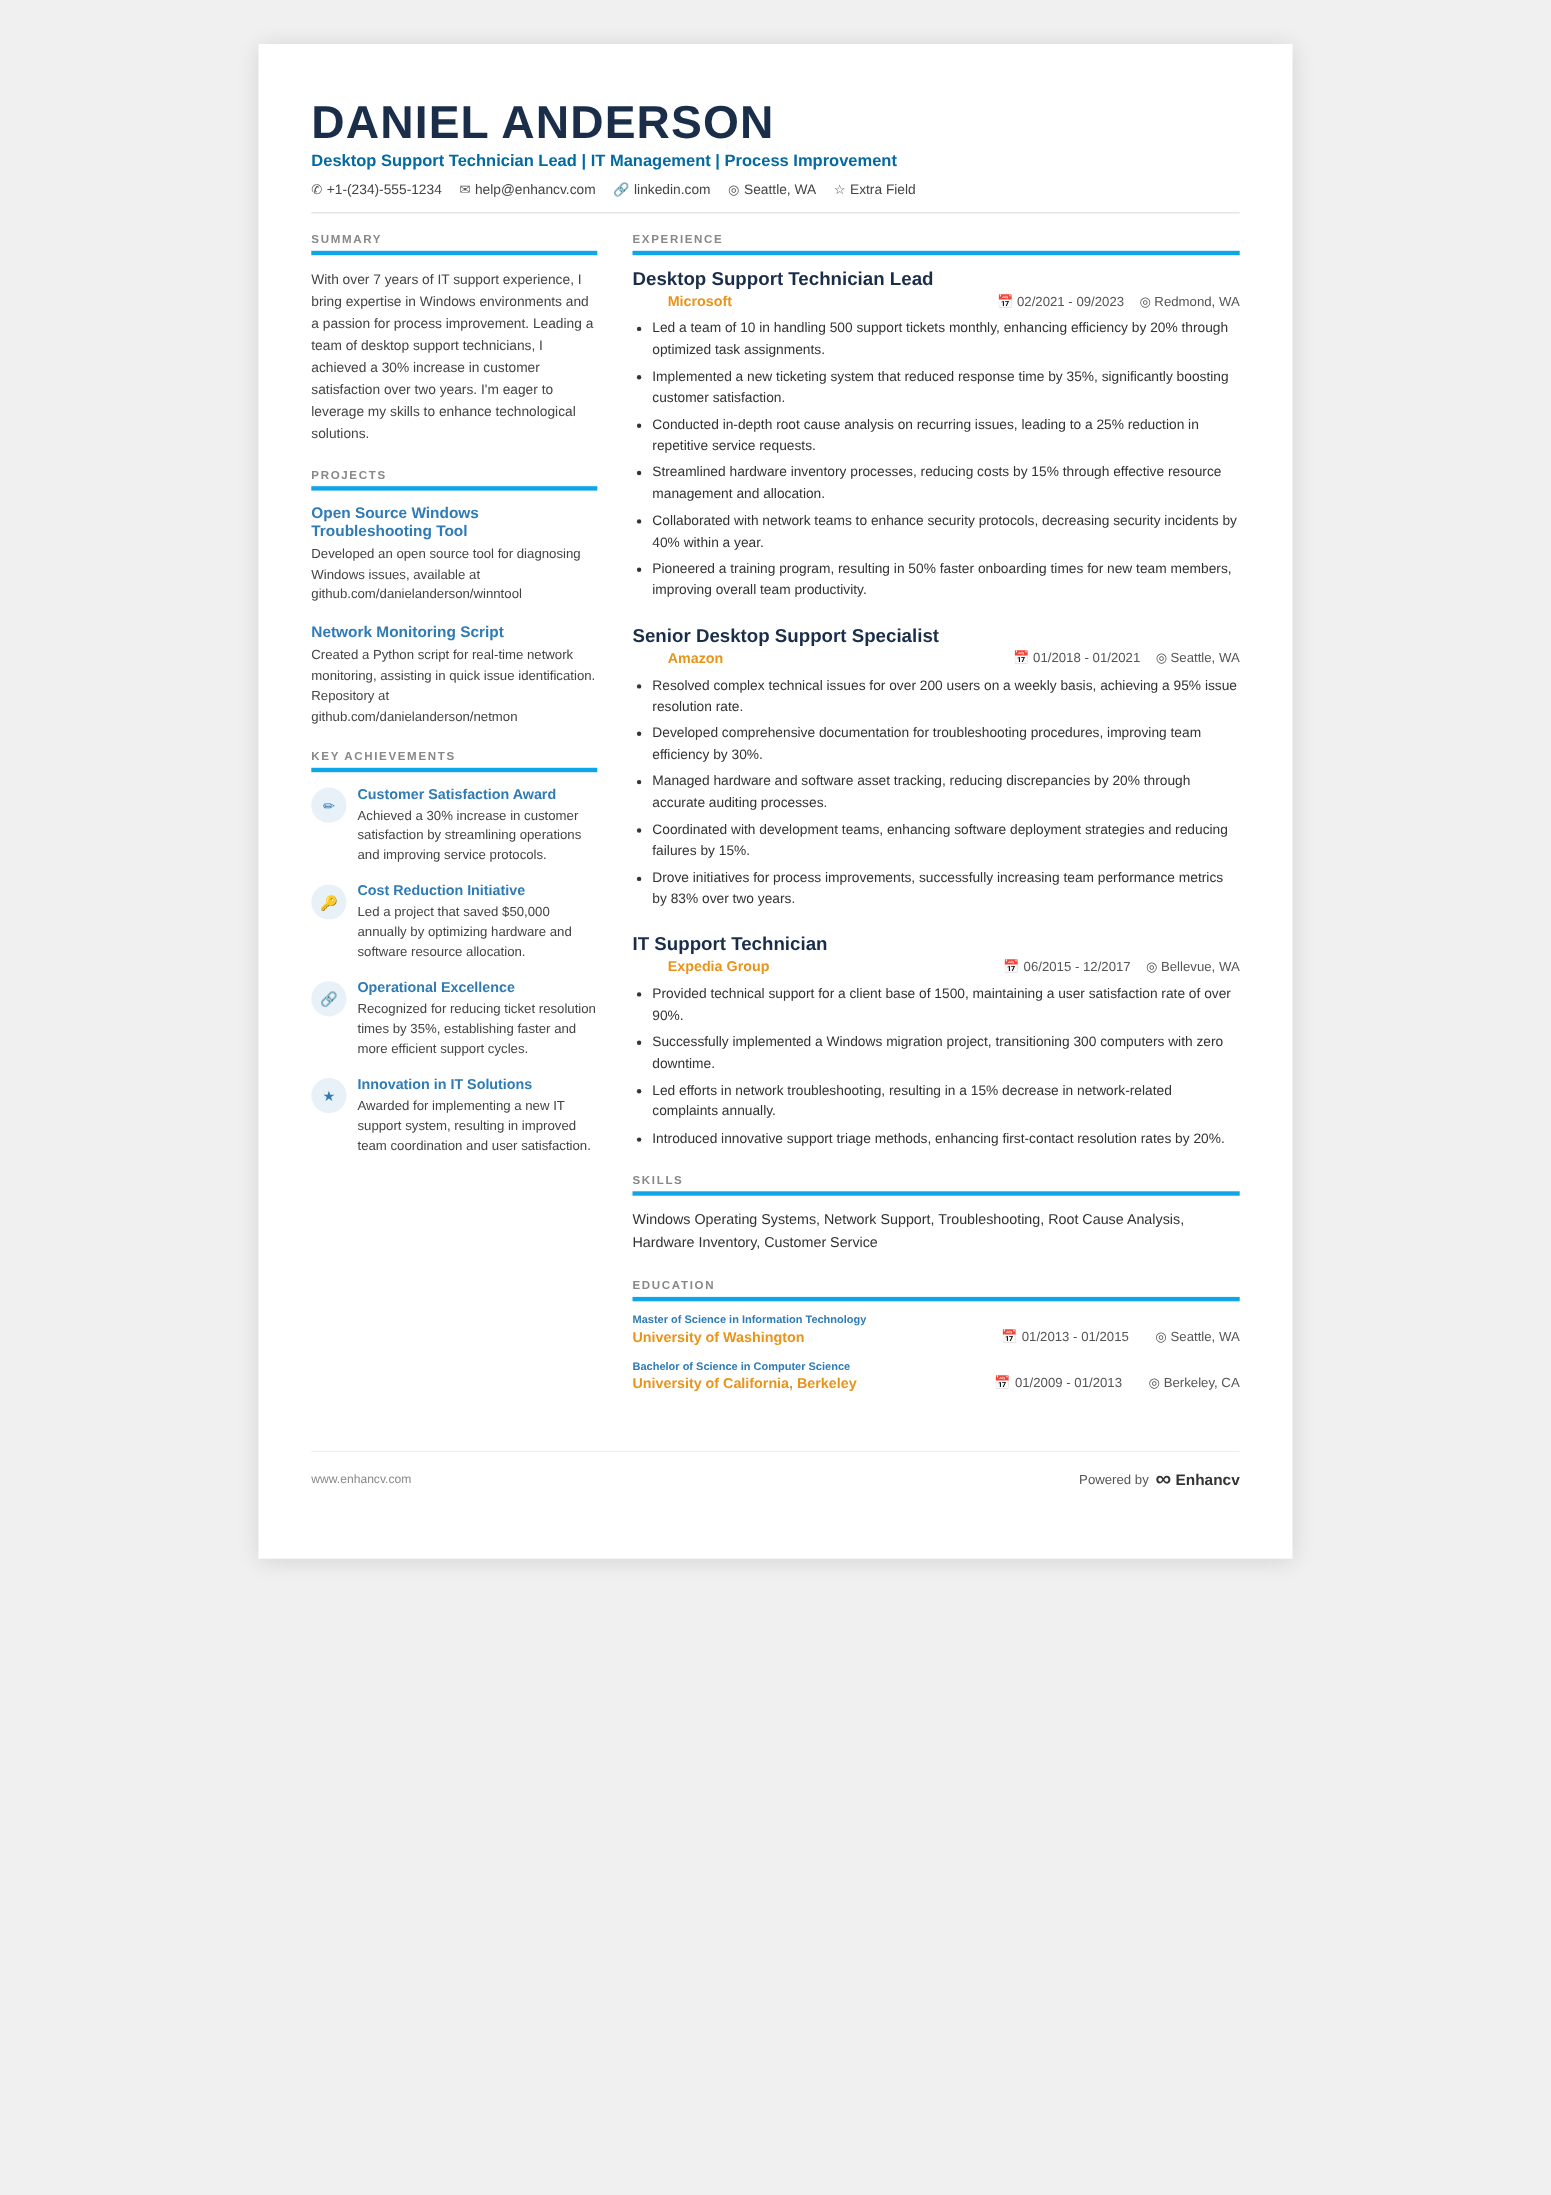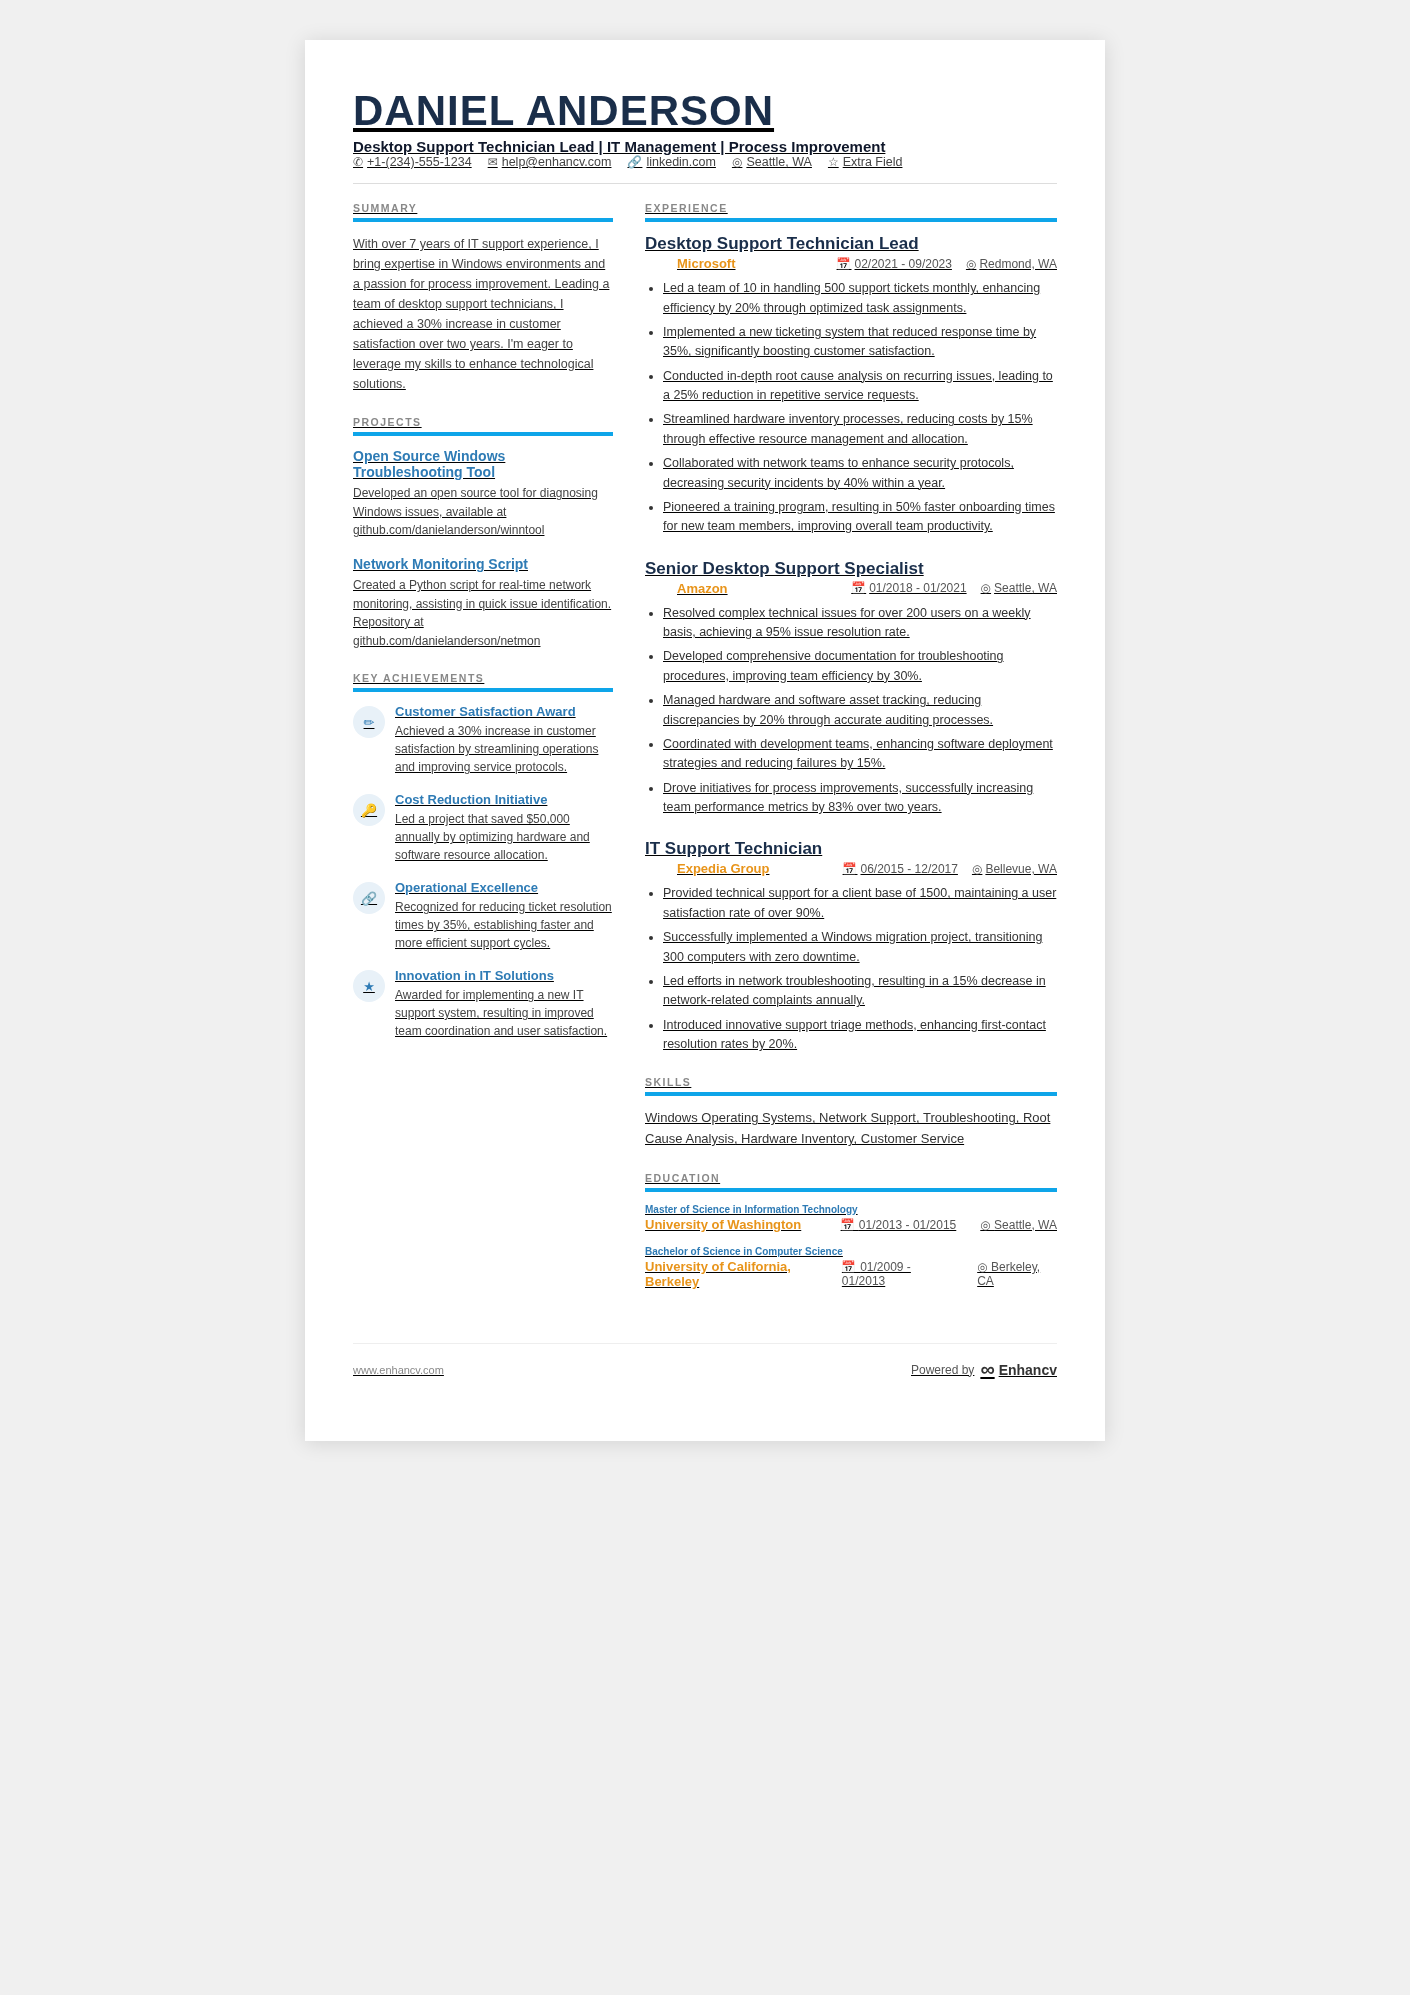--- a/index.html
+++ b/index.html
@@ -6,40 +6,40 @@
     body {
       font-family: 'Arial', sans-serif;
       background: #f0f0f0;
       display: flex;
       justify-content: center;
       align-items: flex-start;
       padding: 40px 20px;
       min-height: 100vh;
     }
     .page {
-      width: 800px;
+      width: 940px;
       background: #fff;
       padding: 48px 48px 60px 48px;
       box-shadow: 0 2px 20px rgba(0,0,0,0.12);
-      text-decoration: underline;
     }
     
     .header { margin-bottom: 10px; }
     .name {
       font-size: 42px;
       font-weight: 900;
       color: #1a2e4a;
       letter-spacing: 1px;
       line-height: 1.1;
     }
     .tagline {
       font-size: 15px;
-      color: #0f172a;
+      color: #0369a1;
       font-weight: 600;
       margin-top: 4px;
+      margin-bottom: 10px;
     }
     .contact-bar {
       display: flex;
       flex-wrap: wrap;
       gap: 16px;
       font-size: 12.5px;
       color: #444;
       margin-bottom: 18px;
       border-bottom: 1px solid #ddd;
       padding-bottom: 14px;

